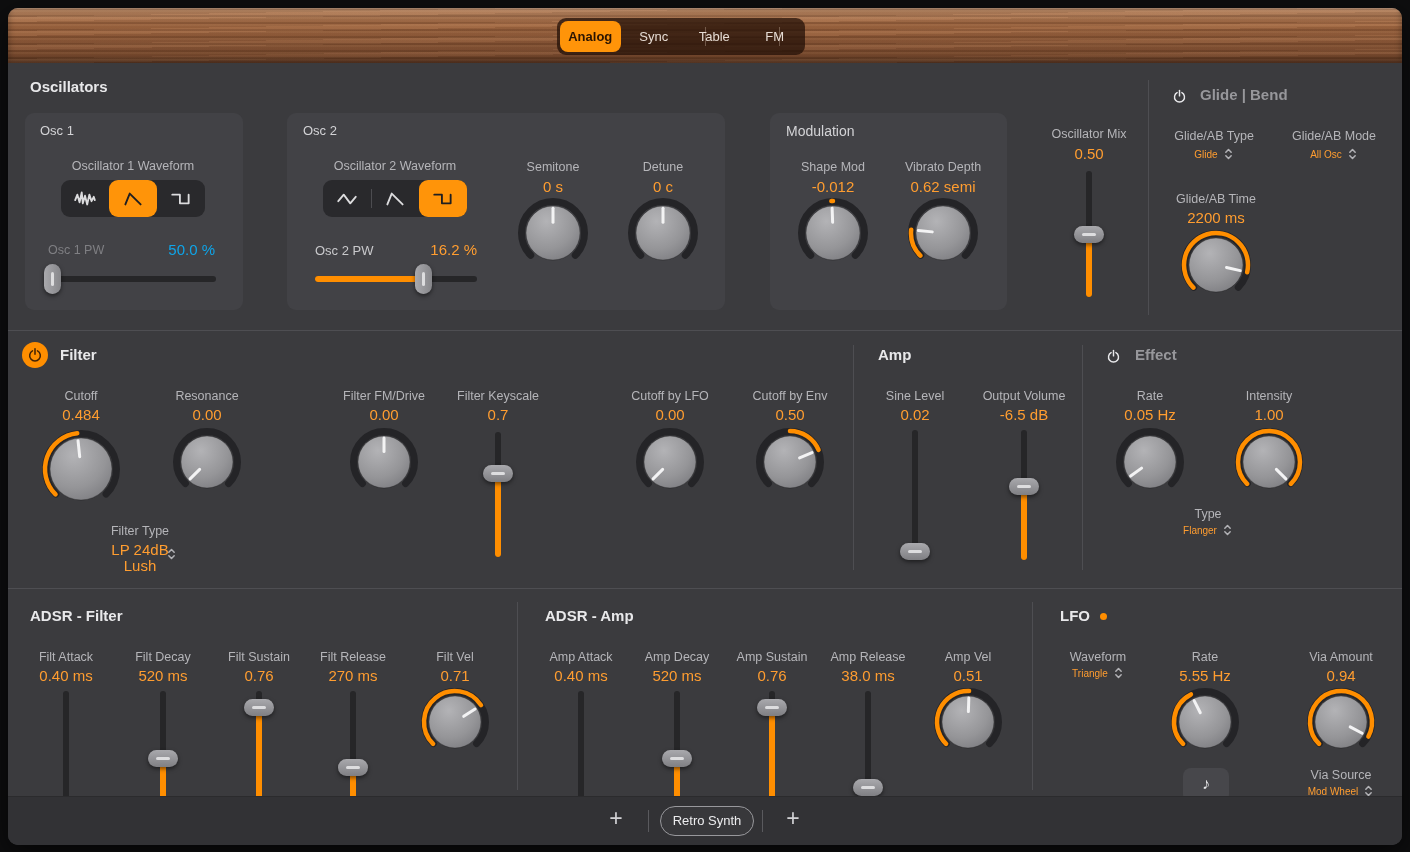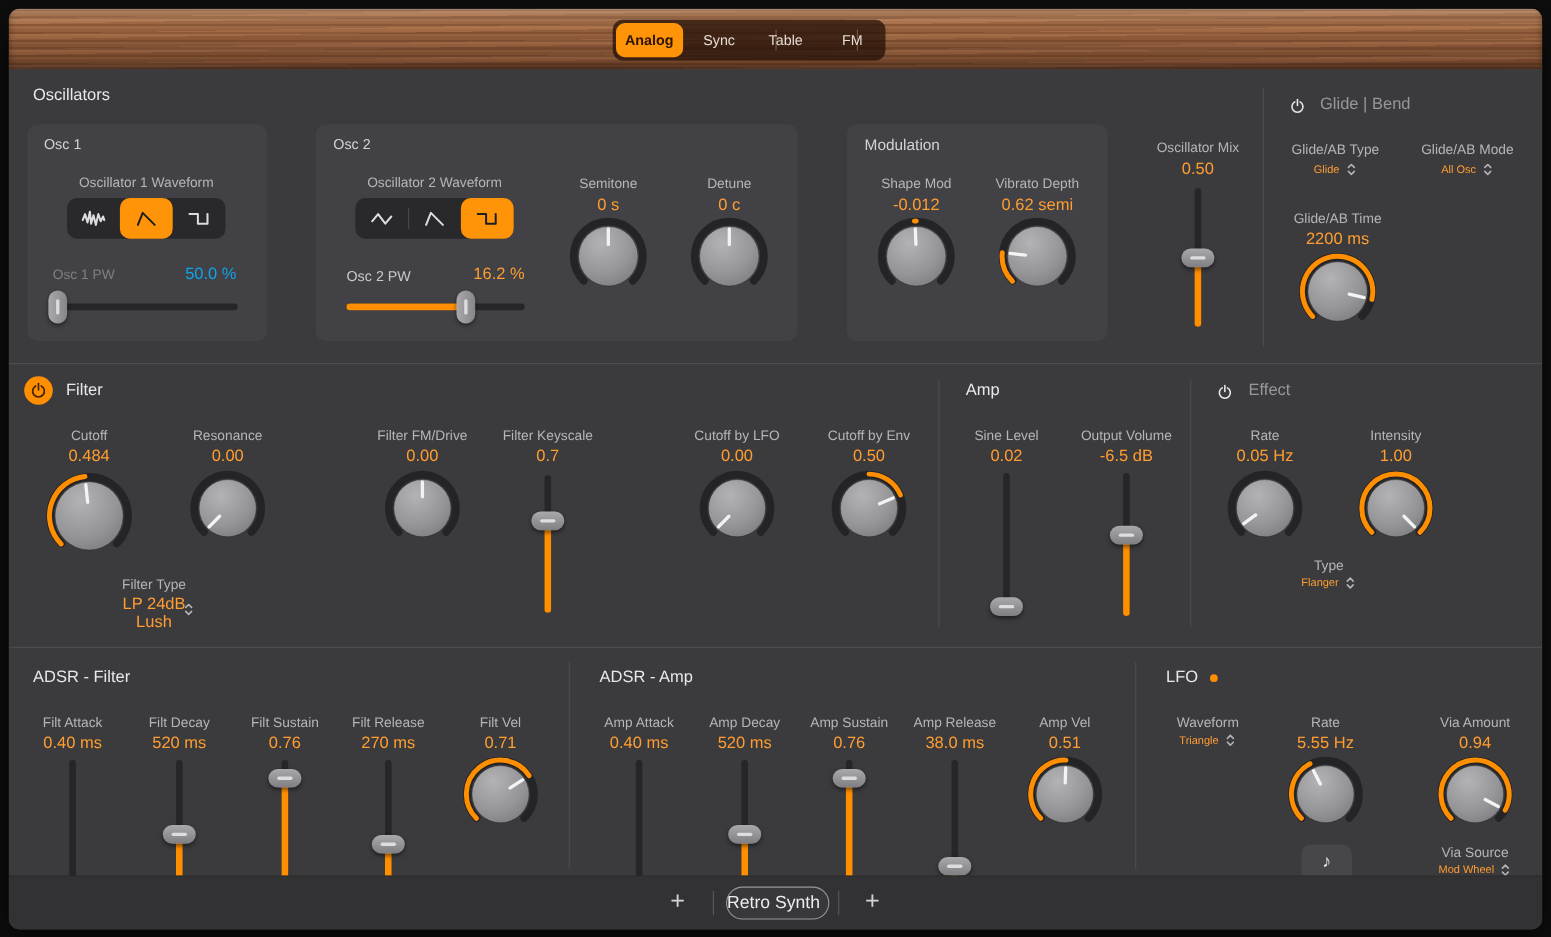--- a/index.html
+++ b/index.html
@@ -15,21 +15,21 @@
       linear-gradient(180deg,#a76e46 0%,#9a613d 55%,#8c5434 100%);
     box-shadow:inset 0 -3px 7px rgba(0,0,0,.4), inset 0 1px 1px rgba(255,255,255,.18);}
   .tabbar{position:absolute;left:549px;top:10px;width:248px;height:37px;border-radius:9px;
     background:rgba(32,14,6,.72);display:flex;}
   .tab{flex:1;display:flex;align-items:center;justify-content:center;font-size:13px;color:#e6dcd4;position:relative;}
   .tab.sel{background:#ff9409;border-radius:8px;margin:3px;color:#2b1502;font-weight:bold;}
   .tabsep{position:absolute;top:9px;bottom:9px;width:1px;background:rgba(255,232,214,.28);}
   
   .main{position:absolute;left:0;top:55px;right:0;height:734px;background:#3b3b3e;overflow:hidden;}
   .panel{position:absolute;background:#424246;border-radius:9px;}
-  .sect{position:absolute;font-size:15px;font-weight:normal;color:#e8e8ea;white-space:nowrap;}
+  .sect{position:absolute;font-size:15px;font-weight:bold;color:#e8e8ea;white-space:nowrap;}
   .sect.dim{color:#97979b;}
   .sub{position:absolute;font-size:13px;color:#d3d3d6;}
   .plabel{position:absolute;width:140px;text-align:center;font-size:12.5px;color:#b5b5b9;white-space:nowrap;}
   .plabel.dim{color:#7f7f83;}
   .pvalue{position:absolute;width:140px;text-align:center;font-size:15px;color:#ff9d30;white-space:nowrap;}
   .pvalue.dim{color:#0ea5e9;}
   .popup{position:absolute;width:160px;display:flex;align-items:center;justify-content:center;gap:5px;
     font-size:10px;color:#ff9d30;white-space:nowrap;}
   .chev{width:11px;height:16px;fill:none;stroke:#b2b2b6;stroke-width:1.7;stroke-linecap:round;stroke-linejoin:round;flex:0 0 auto;}
   .vdiv{position:absolute;width:1px;background:#4e4e52;}
@@ -63,21 +63,21 @@
   .power.on{background:#ff8e00;}
   .power.on svg{stroke:#432305;}
   .dot{position:absolute;width:7px;height:7px;border-radius:50%;background:#ff8e00;}
   .notebtn{position:absolute;width:46px;height:34px;background:#47474b;border-radius:8px;
     color:#e8e8ea;font-size:16px;text-align:center;line-height:32px;}
   
   .toolbar{position:absolute;left:0;bottom:0;right:0;height:48px;background:#323235;border-top:1px solid #2b2b2d;}
   .plus{position:absolute;width:26px;text-align:center;font-size:23px;font-weight:300;color:#d3d3d6;top:8px;}
   .tbsep{position:absolute;top:13px;width:1px;height:22px;background:#5a5a5e;}
   .pill{position:absolute;width:92px;height:28px;border:1px solid #98989c;border-radius:16px;
-    background:rgba(255,255,255,.03);color:#ececee;font-size:16px;line-height:28px;}
+    background:rgba(255,255,255,.03);color:#ececee;font-size:13px;text-align:center;line-height:28px;}
 </style>
 </head>
 <body>
 
 <div class="window">
 
   <div class="wood">
     <div class="tabbar">
       <div class="tab sel">
           <span>Analog</span>

